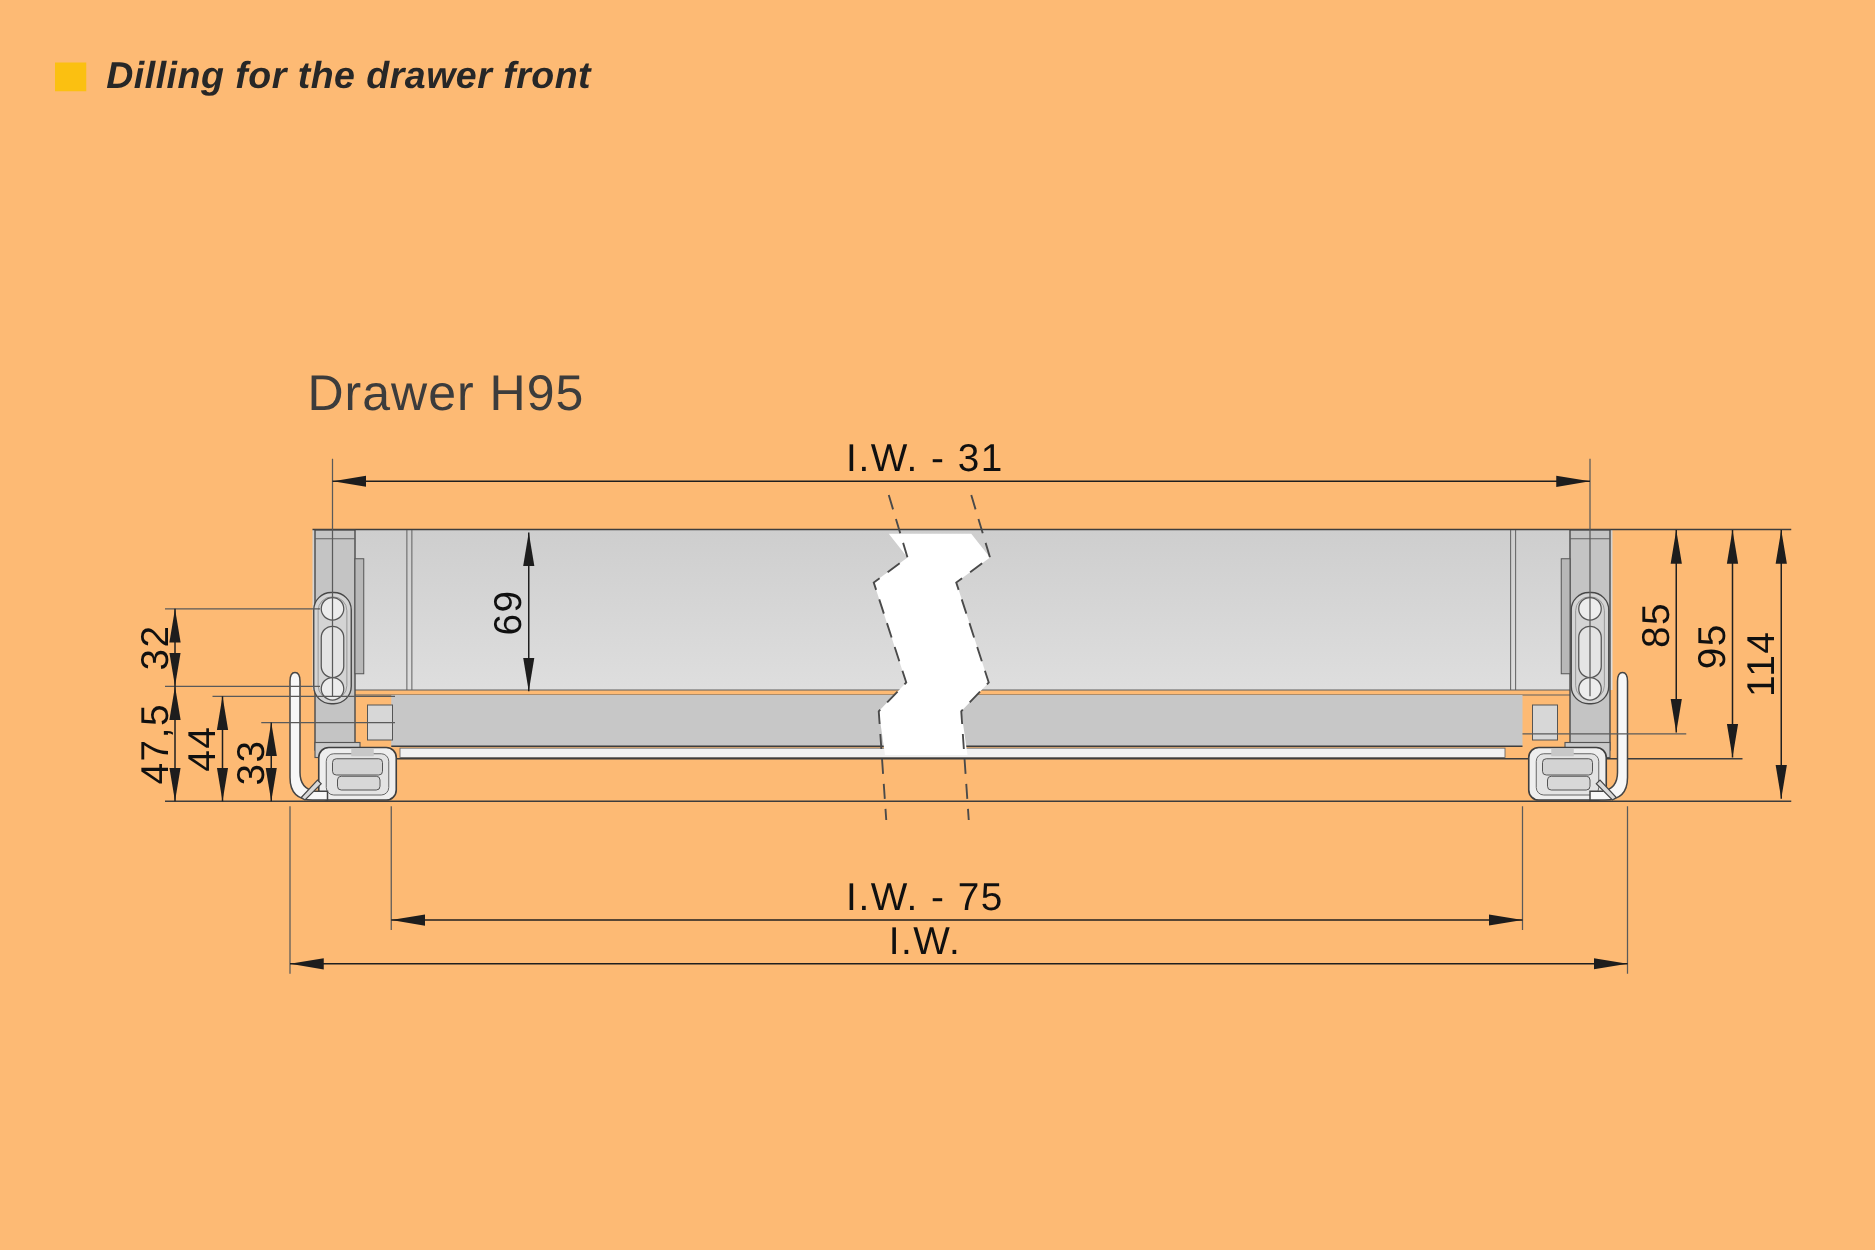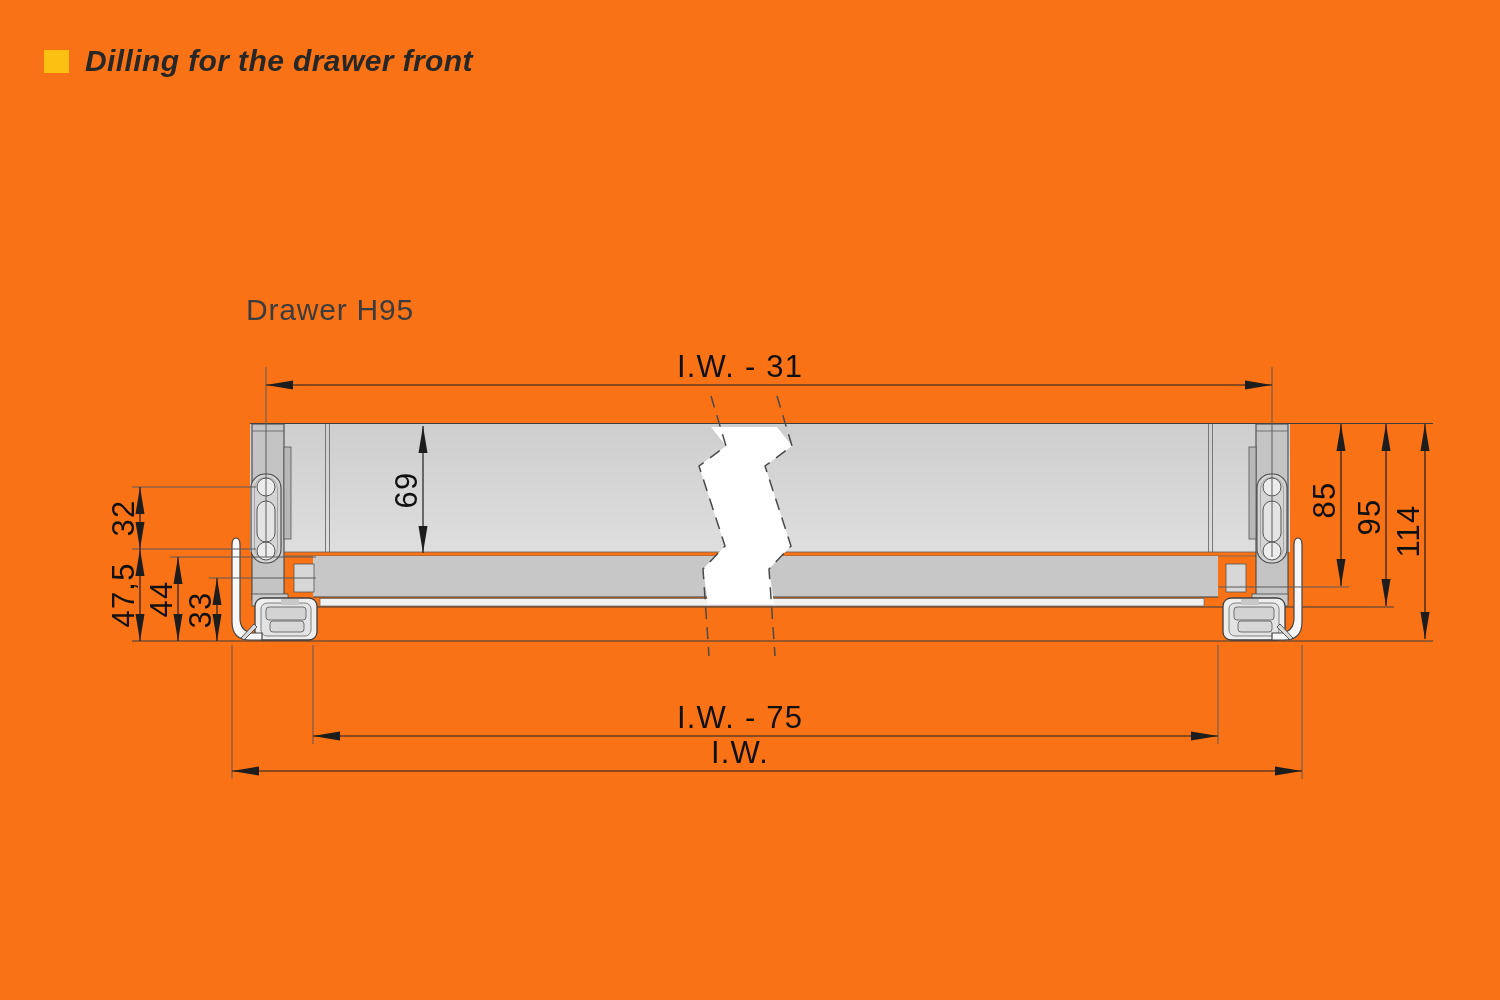--- a/index.html
+++ b/index.html
@@ -1,21 +1,21 @@
 <!DOCTYPE html>
 <html><head>
 <meta charset="utf-8">
 <style>
   html,body{margin:0;padding:0;background:#ffffff;}
-  #stage{position:relative;width:1500px;height:1000px;background:#f97316;overflow:hidden;
+  #stage{position:relative;width:1500px;height:1000px;background:#fdba74;overflow:hidden;
          font-family:"Liberation Sans",sans-serif;}
   .title-row{position:absolute;left:44px;top:44px;display:flex;align-items:center;gap:16px;}
   .bullet{width:25px;height:23px;background:#FBC011;display:inline-block;}
   .title-text{font-size:30px;font-style:italic;font-weight:600;color:#272727;letter-spacing:.4px;}
-  .caption{position:absolute;left:246px;top:293px;font-size:30px;font-weight:400;color:#3c3c3c;letter-spacing:.8px;}
+  .caption{position:absolute;left:246px;top:293px;font-size:40px;font-weight:400;color:#3c3c3c;letter-spacing:.8px;}
   svg{position:absolute;left:0;top:0;}
   .edge{stroke:#3d3d3d;stroke-width:1.2;fill:none;}
   .edge-thin{stroke:#5f5f5f;stroke-width:.8;fill:none;}
   .dim{stroke:#1f1f1f;stroke-width:1.2;fill:none;}
   .ext{stroke:#5a5a5a;stroke-width:1;fill:none;}
   .brk{stroke:#4a4a4a;stroke-width:1.5;fill:none;stroke-dasharray:12 8;}
   .dimtxt{font-family:"Liberation Sans",sans-serif;font-size:31px;fill:#101010;letter-spacing:1.2px;}
 </style>
 </head>
 <body>

